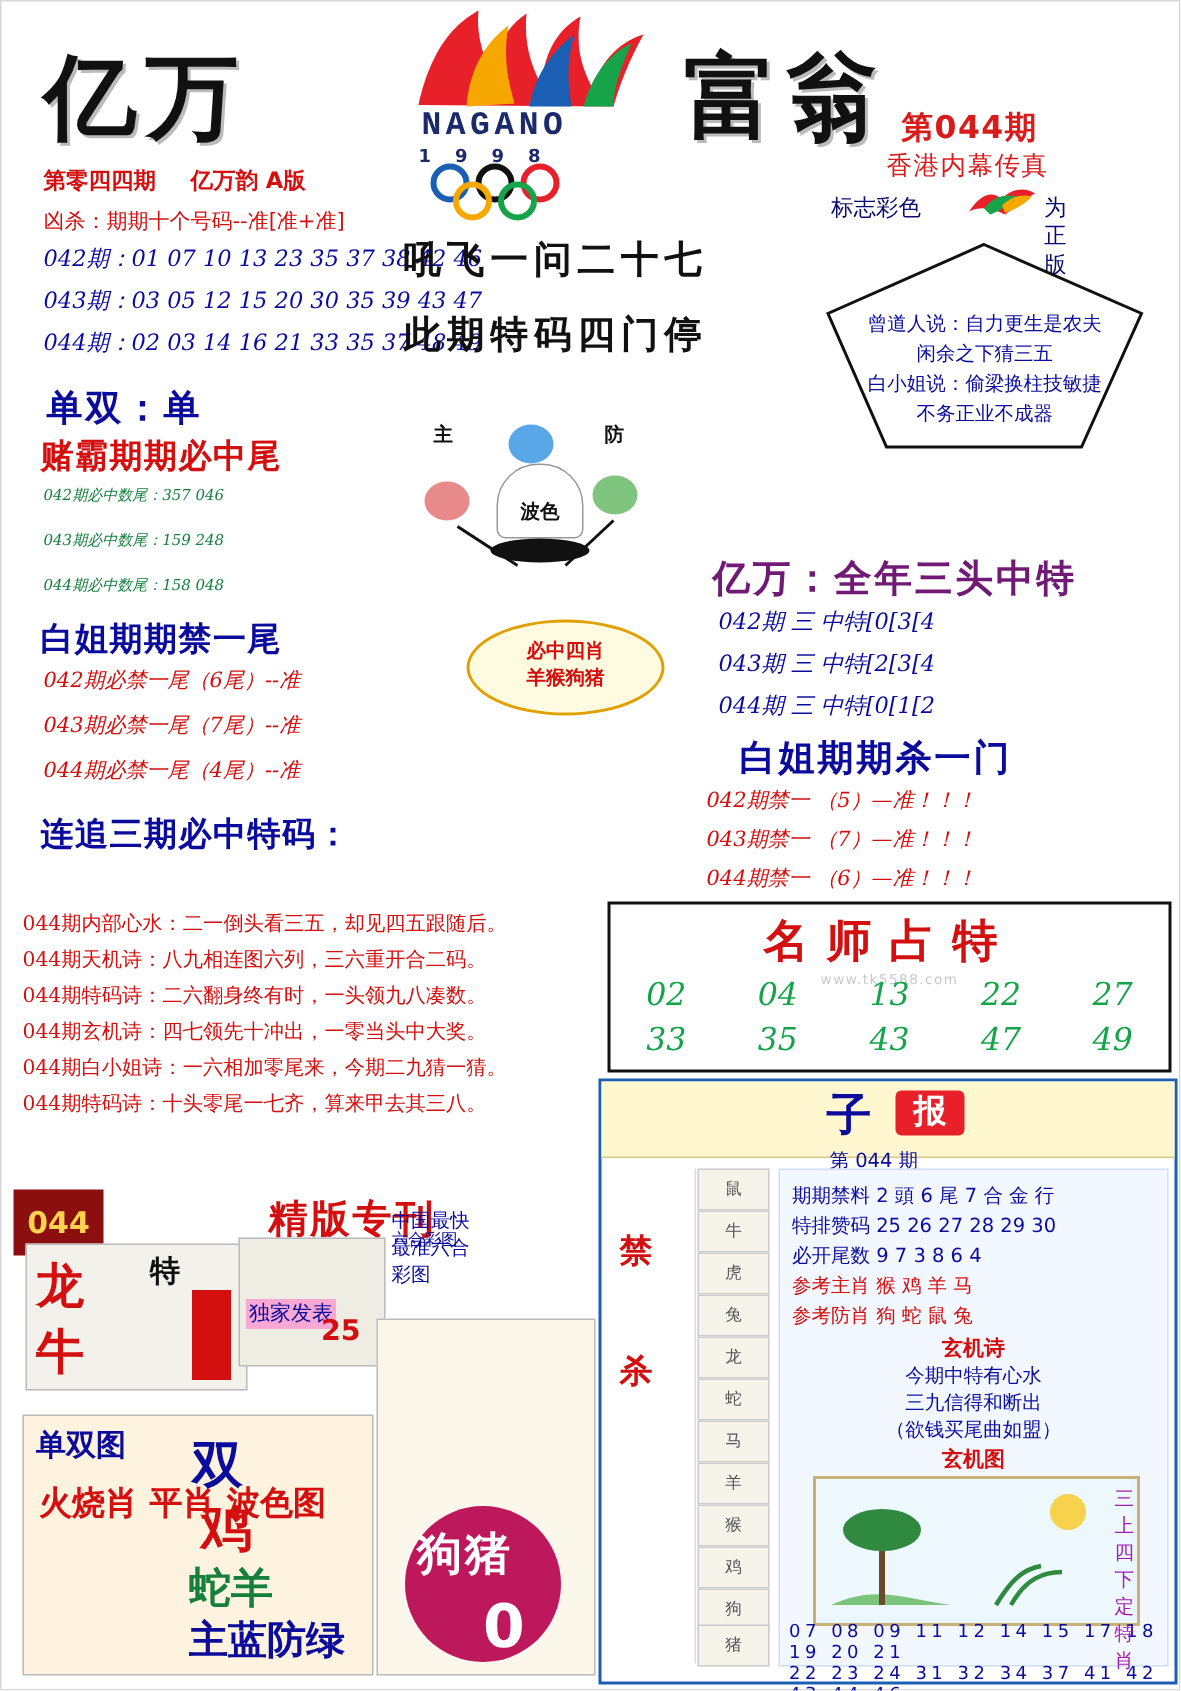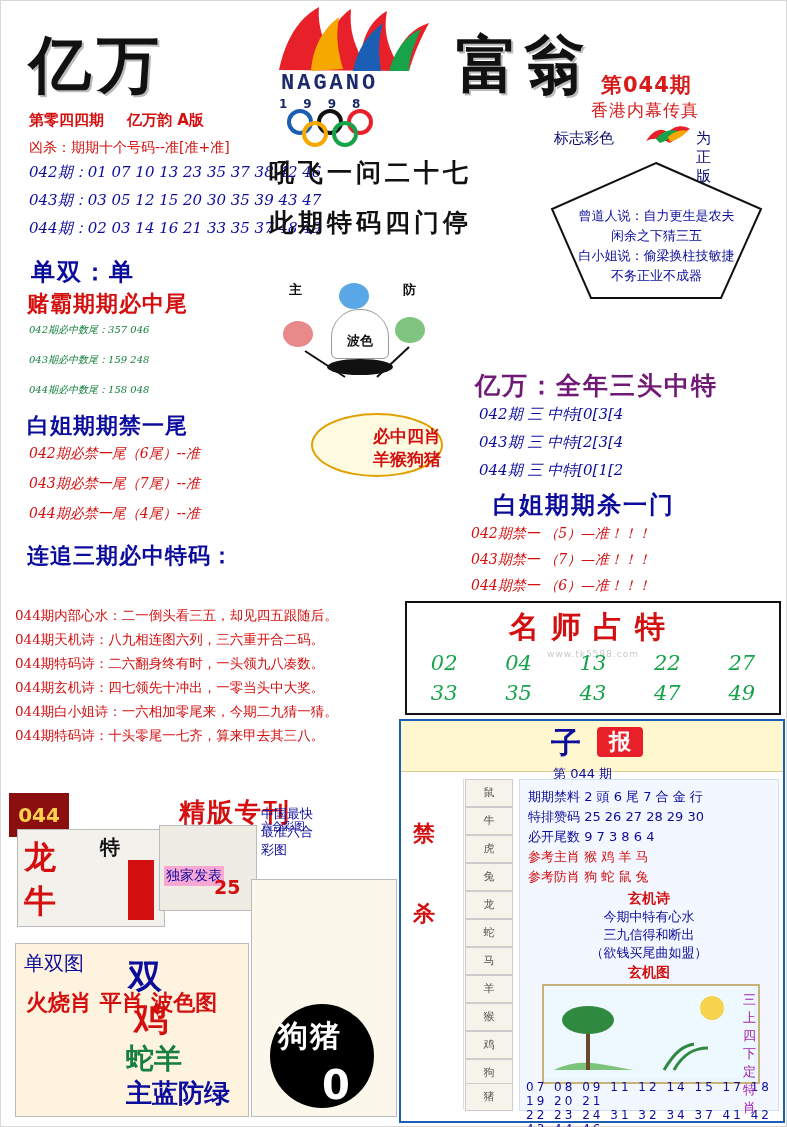--- a/index.html
+++ b/index.html
@@ -67,21 +67,21 @@
   
   .bose{left:278px;top:280px;width:160px;height:120px;}
   .bose .lab{position:absolute;font-size:13px;color:#111;font-weight:bold;}
   .bose .bowl{position:absolute;left:52px;top:28px;width:56px;height:48px;background:#fff;border:1px solid #999;border-radius:28px 28px 6px 6px;}
   .bose .bowl span{display:block;text-align:center;margin-top:22px;font-size:13px;color:#111;font-weight:bold;}
   .ball{position:absolute;width:30px;height:26px;border-radius:50%;}
   .shadow{position:absolute;left:48px;top:78px;width:66px;height:16px;background:#111;border-radius:50%;}
 
   
   .oval{left:310px;top:412px;width:128px;height:60px;background:#fffbe0;border:2px solid #e0a000;border-radius:50%;}
-  .oval div{text-align:right;color:#d30f0f;font-weight:bold;font-size:17px;}
+  .oval div{text-align:center;color:#d30f0f;font-weight:bold;font-size:13px;}
 
   
   .h-yiwan{left:474px;top:368px;font-size:25px;font-weight:bold;color:#701a75;letter-spacing:2px;}
   .yw-line{font-size:15px;color:#0b0b9c;font-style:italic;font-family:"DejaVu Serif",serif;}
   .y1{left:478px;top:404px;}
   .y2{left:478px;top:432px;}
   .y3{left:478px;top:460px;}
 
   .h-bjsha{left:492px;top:488px;font-size:24px;font-weight:bold;color:#0b0b9c;letter-spacing:2px;}
   .sh-line{font-size:14px;color:#d30f0f;font-style:italic;font-family:"DejaVu Serif",serif;}
@@ -106,28 +106,28 @@
   .jb .t3{position:absolute;left:92px;top:26px;font-size:11px;color:#0b0b9c;}
   .pic1{position:absolute;left:8px;top:36px;width:146px;height:96px;background:#f3f1ec;border:1px solid #bbb;overflow:hidden;}
   .pic1 .ox{position:absolute;left:6px;top:6px;font-size:32px;font-weight:bold;color:#d30f0f;}
   .pic1 .ox2{position:absolute;left:6px;top:50px;font-size:32px;font-weight:bold;color:#d30f0f;}
   .pic1 .te{position:absolute;left:82px;top:4px;font-size:20px;font-weight:bold;color:#111;}
   .pic1 .redbar{position:absolute;left:110px;top:30px;width:26px;height:60px;background:#d30f0f;}
   .pic2{position:absolute;left:150px;top:32px;width:96px;height:84px;background:#efece4;border:1px solid #bbb;}
   .pic2 .lbl{position:absolute;left:4px;top:40px;font-size:14px;color:#0b0b9c;background:#f9a8d4;padding:1px 2px;}
   .pic2 .num25{position:absolute;left:54px;top:50px;font-size:19px;font-weight:bold;color:#d30f0f;}
   .pic3{position:absolute;left:6px;top:150px;width:232px;height:172px;background:#fdf3df;border:1px solid #bbb;overflow:hidden;}
-  .pic3 .ttl{position:absolute;left:8px;top:6px;font-size:20px;font-weight:normal;color:#0b0b9c;}
+  .pic3 .ttl{position:absolute;left:8px;top:6px;font-size:20px;font-weight:bold;color:#0b0b9c;}
   .pic3 .shuang{position:absolute;left:112px;top:10px;font-size:34px;font-weight:bold;color:#0b0b9c;}
   .pic3 .ji{position:absolute;left:118px;top:52px;font-size:34px;font-weight:bold;color:#d30f0f;}
   .pic3 .she{position:absolute;left:110px;top:96px;font-size:28px;font-weight:bold;color:#15803d;}
   .pic3 .zhu{position:absolute;left:110px;top:132px;font-size:26px;font-weight:bold;color:#0b0b9c;}
   .pic3 .col1{position:absolute;left:10px;top:44px;font-size:22px;font-weight:bold;color:#d30f0f;line-height:30px;}
   .pic4{position:absolute;left:242px;top:86px;width:144px;height:236px;background:#fbf7ea;border:1px solid #bbb;overflow:hidden;}
-  .pic4 .circ{position:absolute;left:18px;top:124px;width:104px;height:104px;border-radius:50%;background:#000000;}
+  .pic4 .circ{position:absolute;left:18px;top:124px;width:104px;height:104px;border-radius:50%;background:#be185d;}
   .pic4 .circ .tx{position:absolute;left:8px;top:12px;font-size:30px;font-weight:bold;color:#fff;letter-spacing:2px;}
   .pic4 .zero{position:absolute;left:52px;top:58px;font-size:40px;font-weight:bold;color:#fff;}
 
   
   .br{left:398px;top:718px;width:382px;height:400px;background:#fff;border:2px solid #1a5fb4;}
   .br .hdr{position:absolute;left:0;top:0;width:100%;height:50px;background:#fff7cf;border-bottom:1px solid #d9c88b;}
   .br .hdr .zi{position:absolute;left:150px;top:2px;font-size:30px;font-weight:bold;color:#0b0b9c;}
   .br .hdr .bao{position:absolute;left:196px;top:6px;width:46px;height:30px;background:#e8202a;color:#fff;font-size:22px;font-weight:bold;text-align:center;line-height:30px;border-radius:4px;}
   .br .issue2{position:absolute;left:152px;top:44px;font-size:13px;color:#0b0b9c;}
   .zcol{position:absolute;left:6px;top:58px;width:56px;height:330px;background:#fff;border-right:1px solid #ddd;}

